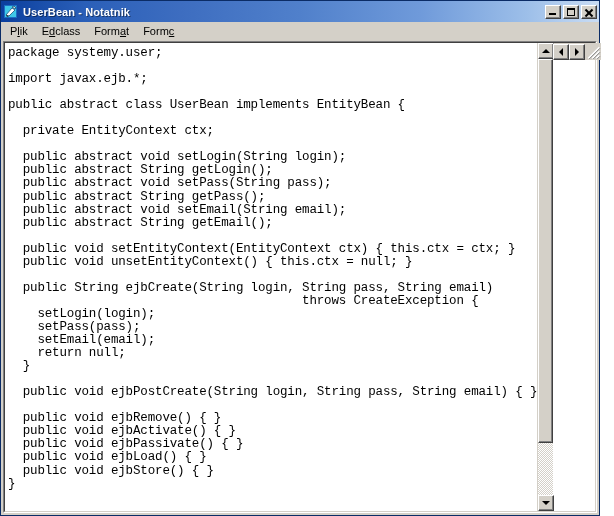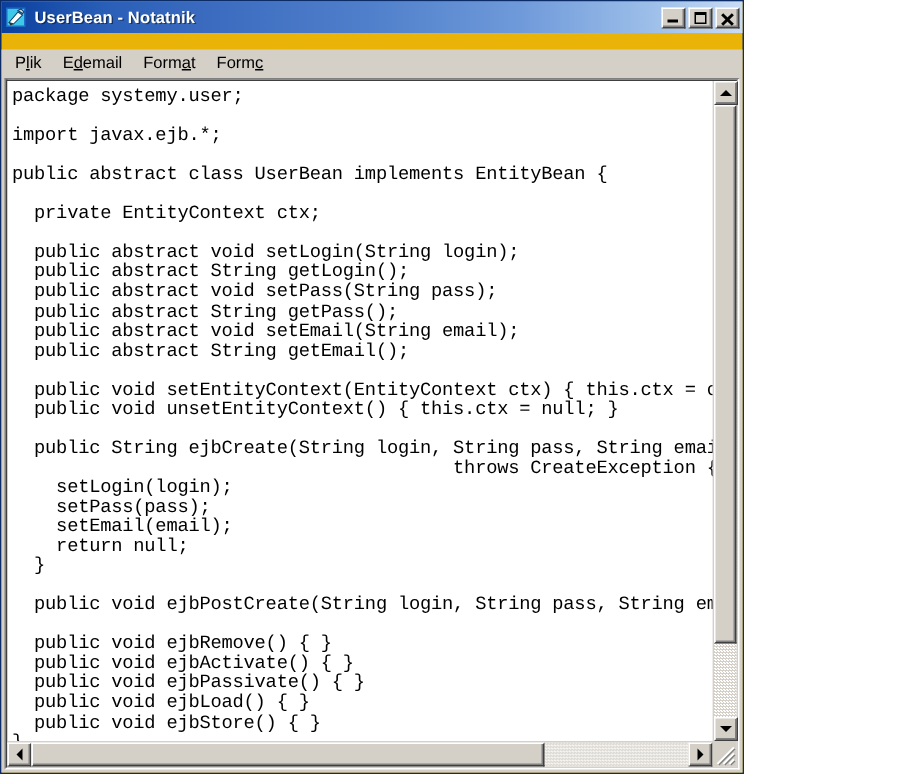--- a/index.html
+++ b/index.html
@@ -11,24 +11,24 @@
     width: 614px;
     height: 516px;
     overflow: hidden;
     font-family: "Liberation Sans", sans-serif;
   }
 
   
   .window {
     position: absolute;
     left: 0; top: 0;
-    width: 496px;
+    width: 600px;
     height: 516px;
     box-sizing: border-box;
-    background: #eab308;
+    background: #ef4444;
     border: 1px solid #0b2c66;
     display: flex;
     flex-direction: column;
   }
 
   
   .titlebar {
     height: 21px;
     min-height: 21px;
     background: linear-gradient(to right,
@@ -112,21 +112,20 @@
   
   .menubar {
     height: 19px;
     min-height: 19px;
     background: #d4d0c8;
     display: flex;
     align-items: center;
     padding-left: 2px;
     border-bottom: none;
     box-sizing: border-box;
-    margin-top: 11px;
   }
   .menuitem {
     font-size: 11px;
     color: #000000;
     padding: 2px 7px 2px 7px;
     font-family: "Liberation Sans", sans-serif;
     white-space: nowrap;
     cursor: default;
     line-height: 13px;
   }
@@ -149,21 +148,21 @@
     min-height: 0;
     border-top: 1px solid #808080;
     border-left: 1px solid #808080;
     border-right: 1px solid #ffffff;
     border-bottom: 1px solid #ffffff;
     box-sizing: border-box;
   }
   .editor-inner {
     flex: 1 1 auto;
     display: flex;
-    flex-direction: column;
+    flex-direction: row;
     min-height: 0;
     border-top: 1px solid #404040;
     border-left: 1px solid #404040;
     border-right: 1px solid #d4d0c8;
     border-bottom: 1px solid #d4d0c8;
     box-sizing: border-box;
     background: #ffffff;
   }
   .editor-row {
     flex: 1 1 auto;
@@ -320,21 +319,21 @@
       </button>
       <button class="tbtn tbtn-close">
         <span class="x1"></span>
         <span class="x2"></span>
       </button>
     </div>
   </div>
 
   <div class="menubar">
     <div class="menuitem"><span>P</span><u>l</u><span>ik</span></div>
-    <div class="menuitem"><span>E</span><u>d</u><span>email</span></div>
+    <div class="menuitem"><span>E</span><u>d</u><span>class</span></div>
     <div class="menuitem"><span>Form</span><u>a</u><span>t</span></div>
     <div class="menuitem"><span>Form</span><u>c</u><span></span></div>
   </div>
 
   <div class="client">
     <div class="editor-outer">
       <div class="editor-inner">
 
         <div class="editor-row">
           <div class="textarea">

